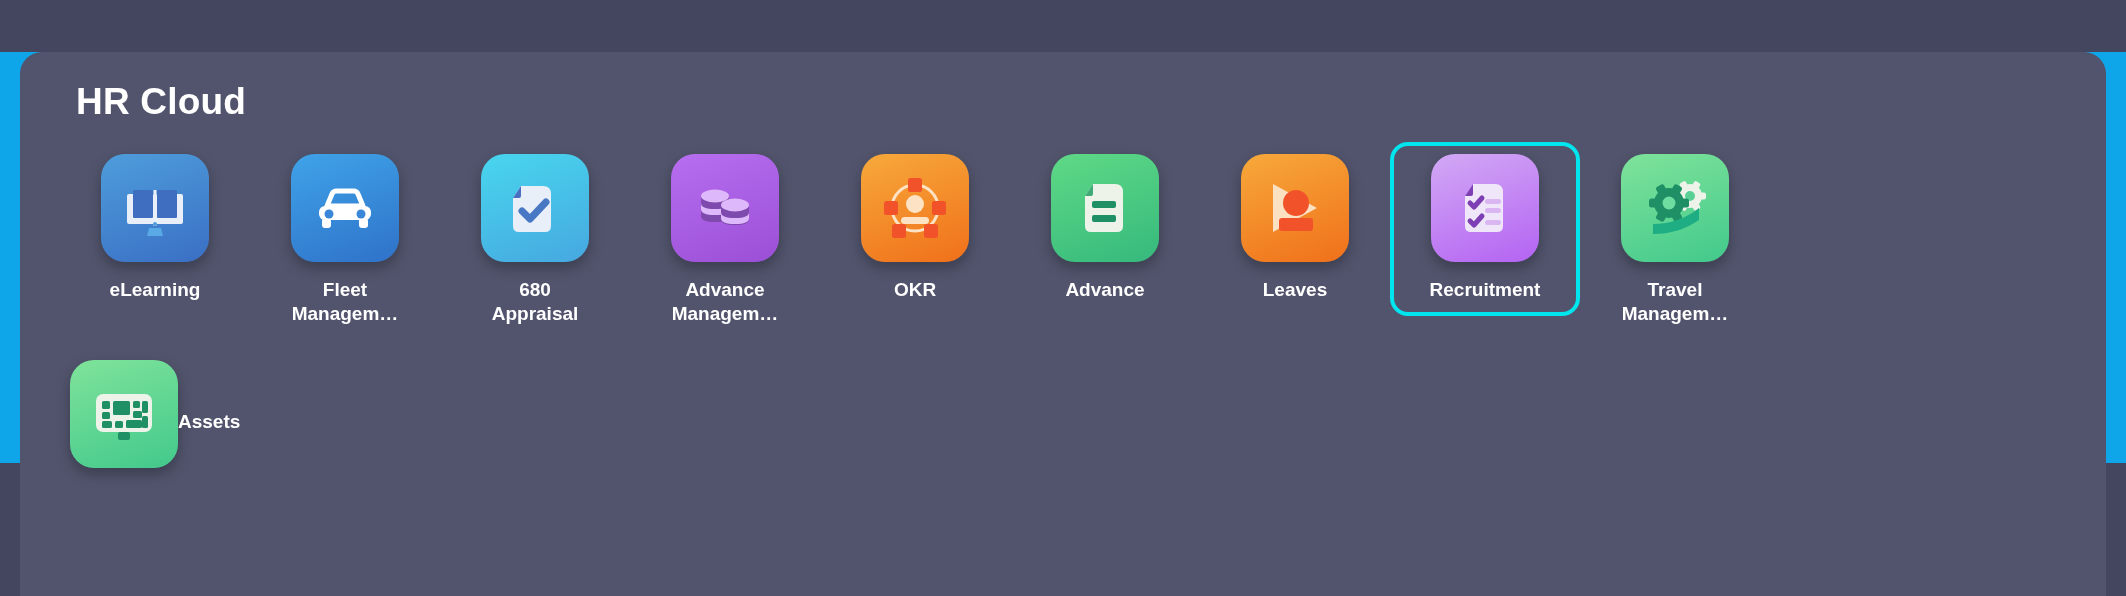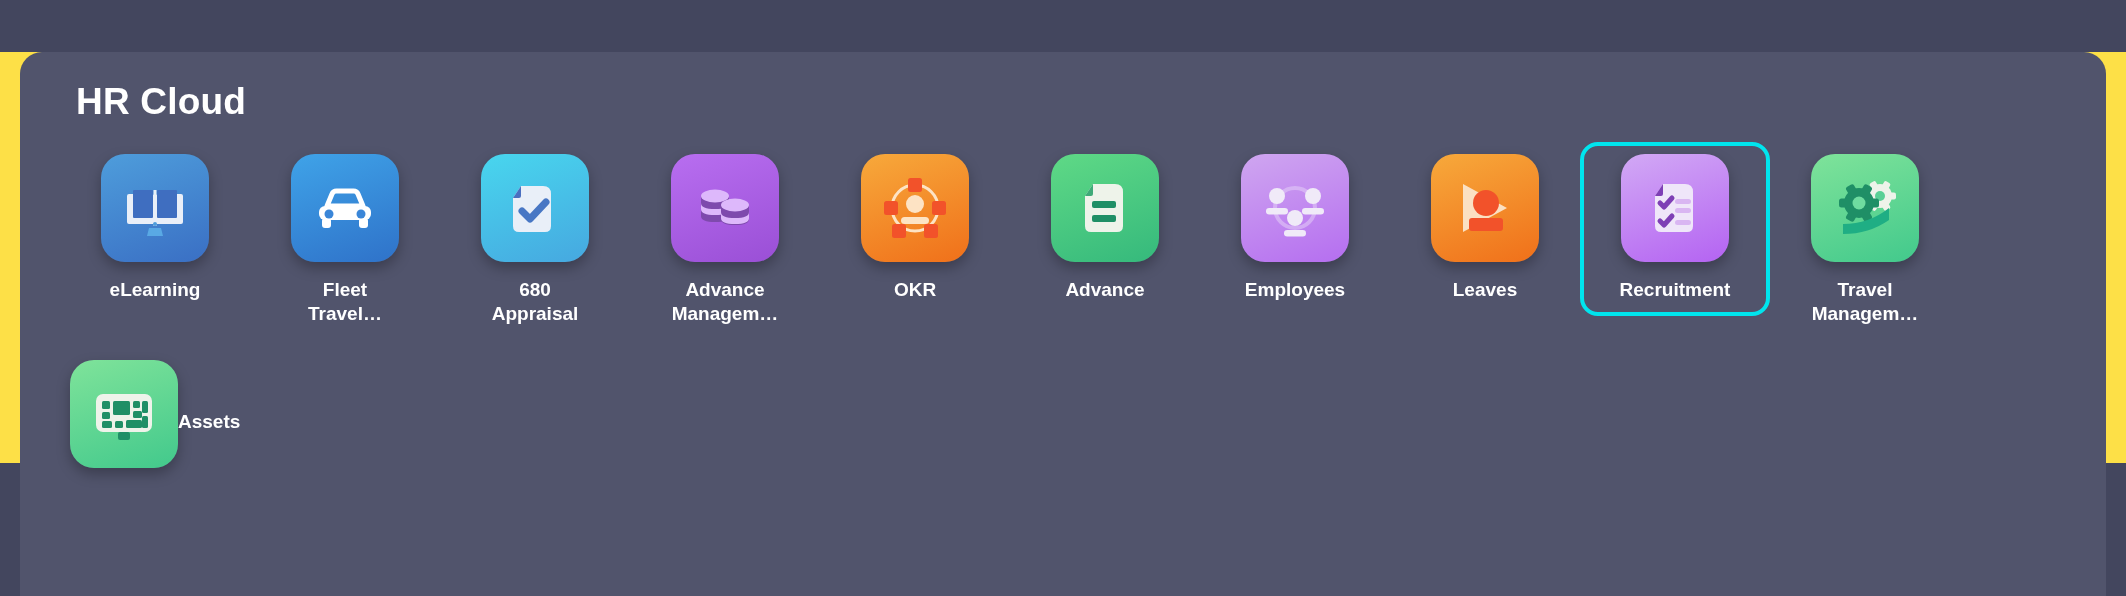--- a/index.html
+++ b/index.html
@@ -8,21 +8,21 @@
     height: 596px;
     overflow: hidden;
     background: #43465e;
     font-family: "Liberation Sans", sans-serif;
   }
 
   #app {
     position: relative;
     width: 2126px;
     height: 463px;
-    background: #fde047;
+    background: #0ea5e9;
     padding-left: 12px;
   }
 
   
   #topbar {
     position: absolute;
     left: 0; top: 0;
     width: 2126px;
     height: 52px;
     background: #43465e;
@@ -126,21 +126,21 @@
           <svg width="72" height="72" viewBox="0 0 72 72">
             <path d="M18 34 l5 -12 q1.2 -3 4.4 -3 h17.2 q3.2 0 4.4 3 l5 12z" fill="none" stroke="#ffffff" stroke-width="5" stroke-linejoin="round"></path>
             <rect x="10" y="34" width="52" height="14" rx="6" fill="#ffffff"></rect>
             <rect x="13" y="46" width="9" height="10" rx="3" fill="#ffffff"></rect>
             <rect x="50" y="46" width="9" height="10" rx="3" fill="#ffffff"></rect>
             <circle cx="20" cy="42" r="4.5" fill="#3a86d8"></circle>
             <circle cx="52" cy="42" r="4.5" fill="#3a86d8"></circle>
           </svg>
         </div>
         <div class="app-label">Fleet
-Travel…</div>
+Managem…</div>
       </div>
 
       <div class="app-tile">
         <div class="icon-box" style="background:linear-gradient(160deg,#48d6ee 0%,#46a8e0 100%);">
           <svg width="72" height="72" viewBox="0 0 72 72">
             <path d="M22 14 h22 q8 0 8 8 v32 q0 6 -6 6 h-26 q-6 0 -6 -6 v-28z" fill="#e9eff8"></path>
             <path d="M22 14 v10 q0 2 -2 2 h-6z" fill="#4a6fc0"></path>
             <path d="M23 39 l8 8 l16 -17" fill="none" stroke="#4877c4" stroke-width="7" stroke-linecap="round" stroke-linejoin="round"></path>
           </svg>
         </div>
@@ -184,34 +184,20 @@
           <svg width="72" height="72" viewBox="0 0 72 72">
             <path d="M24 12 h22 q8 0 8 8 v34 q0 6 -6 6 h-26 q-6 0 -6 -6 v-30z" fill="#eef3ea"></path>
             <path d="M24 12 v10 q0 2 -2 2 h-6z" fill="#3faa78"></path>
             <rect x="23" y="29" width="24" height="7" rx="2" fill="#1f8f66"></rect>
             <rect x="23" y="43" width="24" height="7" rx="2" fill="#1f8f66"></rect>
           </svg>
         </div>
         <div class="app-label">Advance</div>
       </div>
 
-      <div class="app-tile">
-        <div class="icon-box" style="background:linear-gradient(160deg,#cfa6f0 0%,#b56ef0 100%);">
-          <svg width="72" height="72" viewBox="0 0 72 72">
-            <circle cx="36" cy="36" r="20" fill="none" stroke="#e3cdf8" stroke-width="4" opacity="0.55"></circle>
-            <circle cx="18" cy="24" r="8" fill="#f0eaf8"></circle>
-            <rect x="7" y="36" width="22" height="6.5" rx="3.2" fill="#f0eaf8"></rect>
-            <circle cx="54" cy="24" r="8" fill="#f0eaf8"></circle>
-            <rect x="43" y="36" width="22" height="6.5" rx="3.2" fill="#f0eaf8"></rect>
-            <circle cx="36" cy="46" r="8" fill="#f0eaf8"></circle>
-            <rect x="25" y="58" width="22" height="6.5" rx="3.2" fill="#f0eaf8"></rect>
-          </svg>
-        </div>
-        <div class="app-label">Employees</div>
-      </div>
 
       <div class="app-tile">
         <div class="icon-box" style="background:linear-gradient(160deg,#f7a93b 0%,#f0701a 100%);">
           <svg width="72" height="72" viewBox="0 0 72 72">
             <path d="M14 12 L58 36 L14 60 Z" fill="#fbe0c2"></path>
             <circle cx="37" cy="31" r="13" fill="#f2522a"></circle>
             <rect x="20" y="46" width="34" height="13" rx="3" fill="#f2522a"></rect>
           </svg>
         </div>
         <div class="app-label">Leaves</div>

